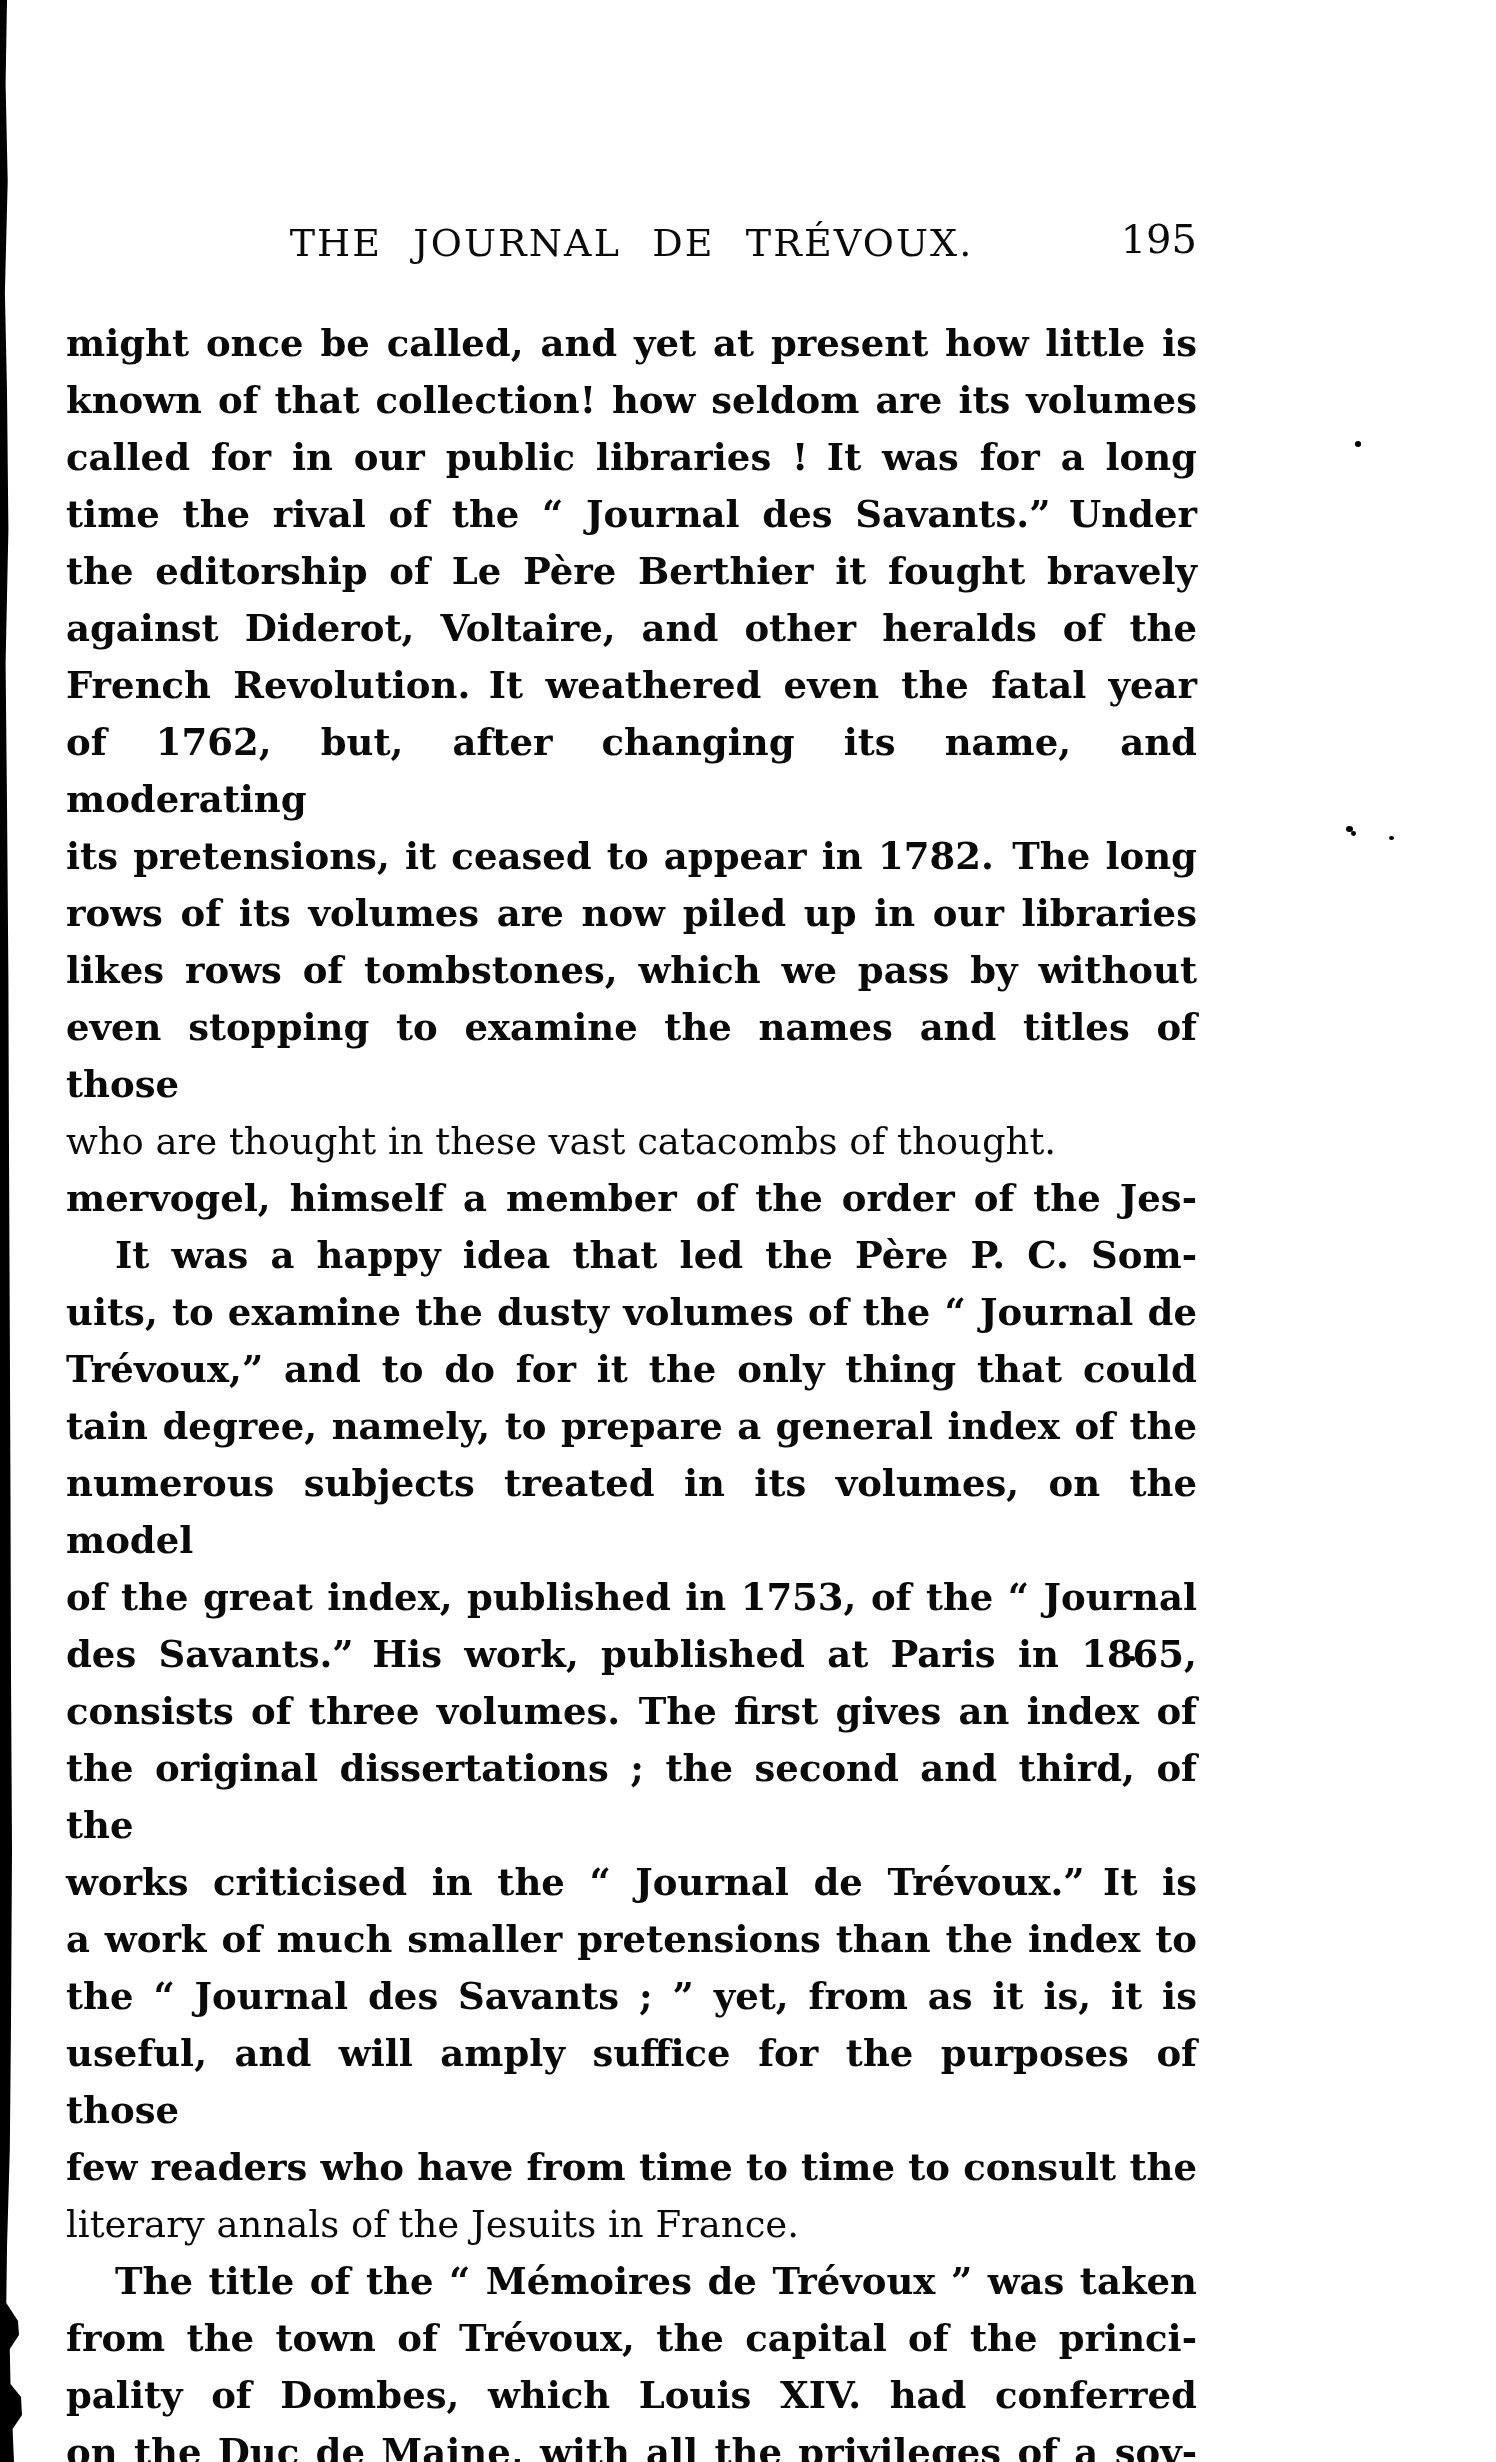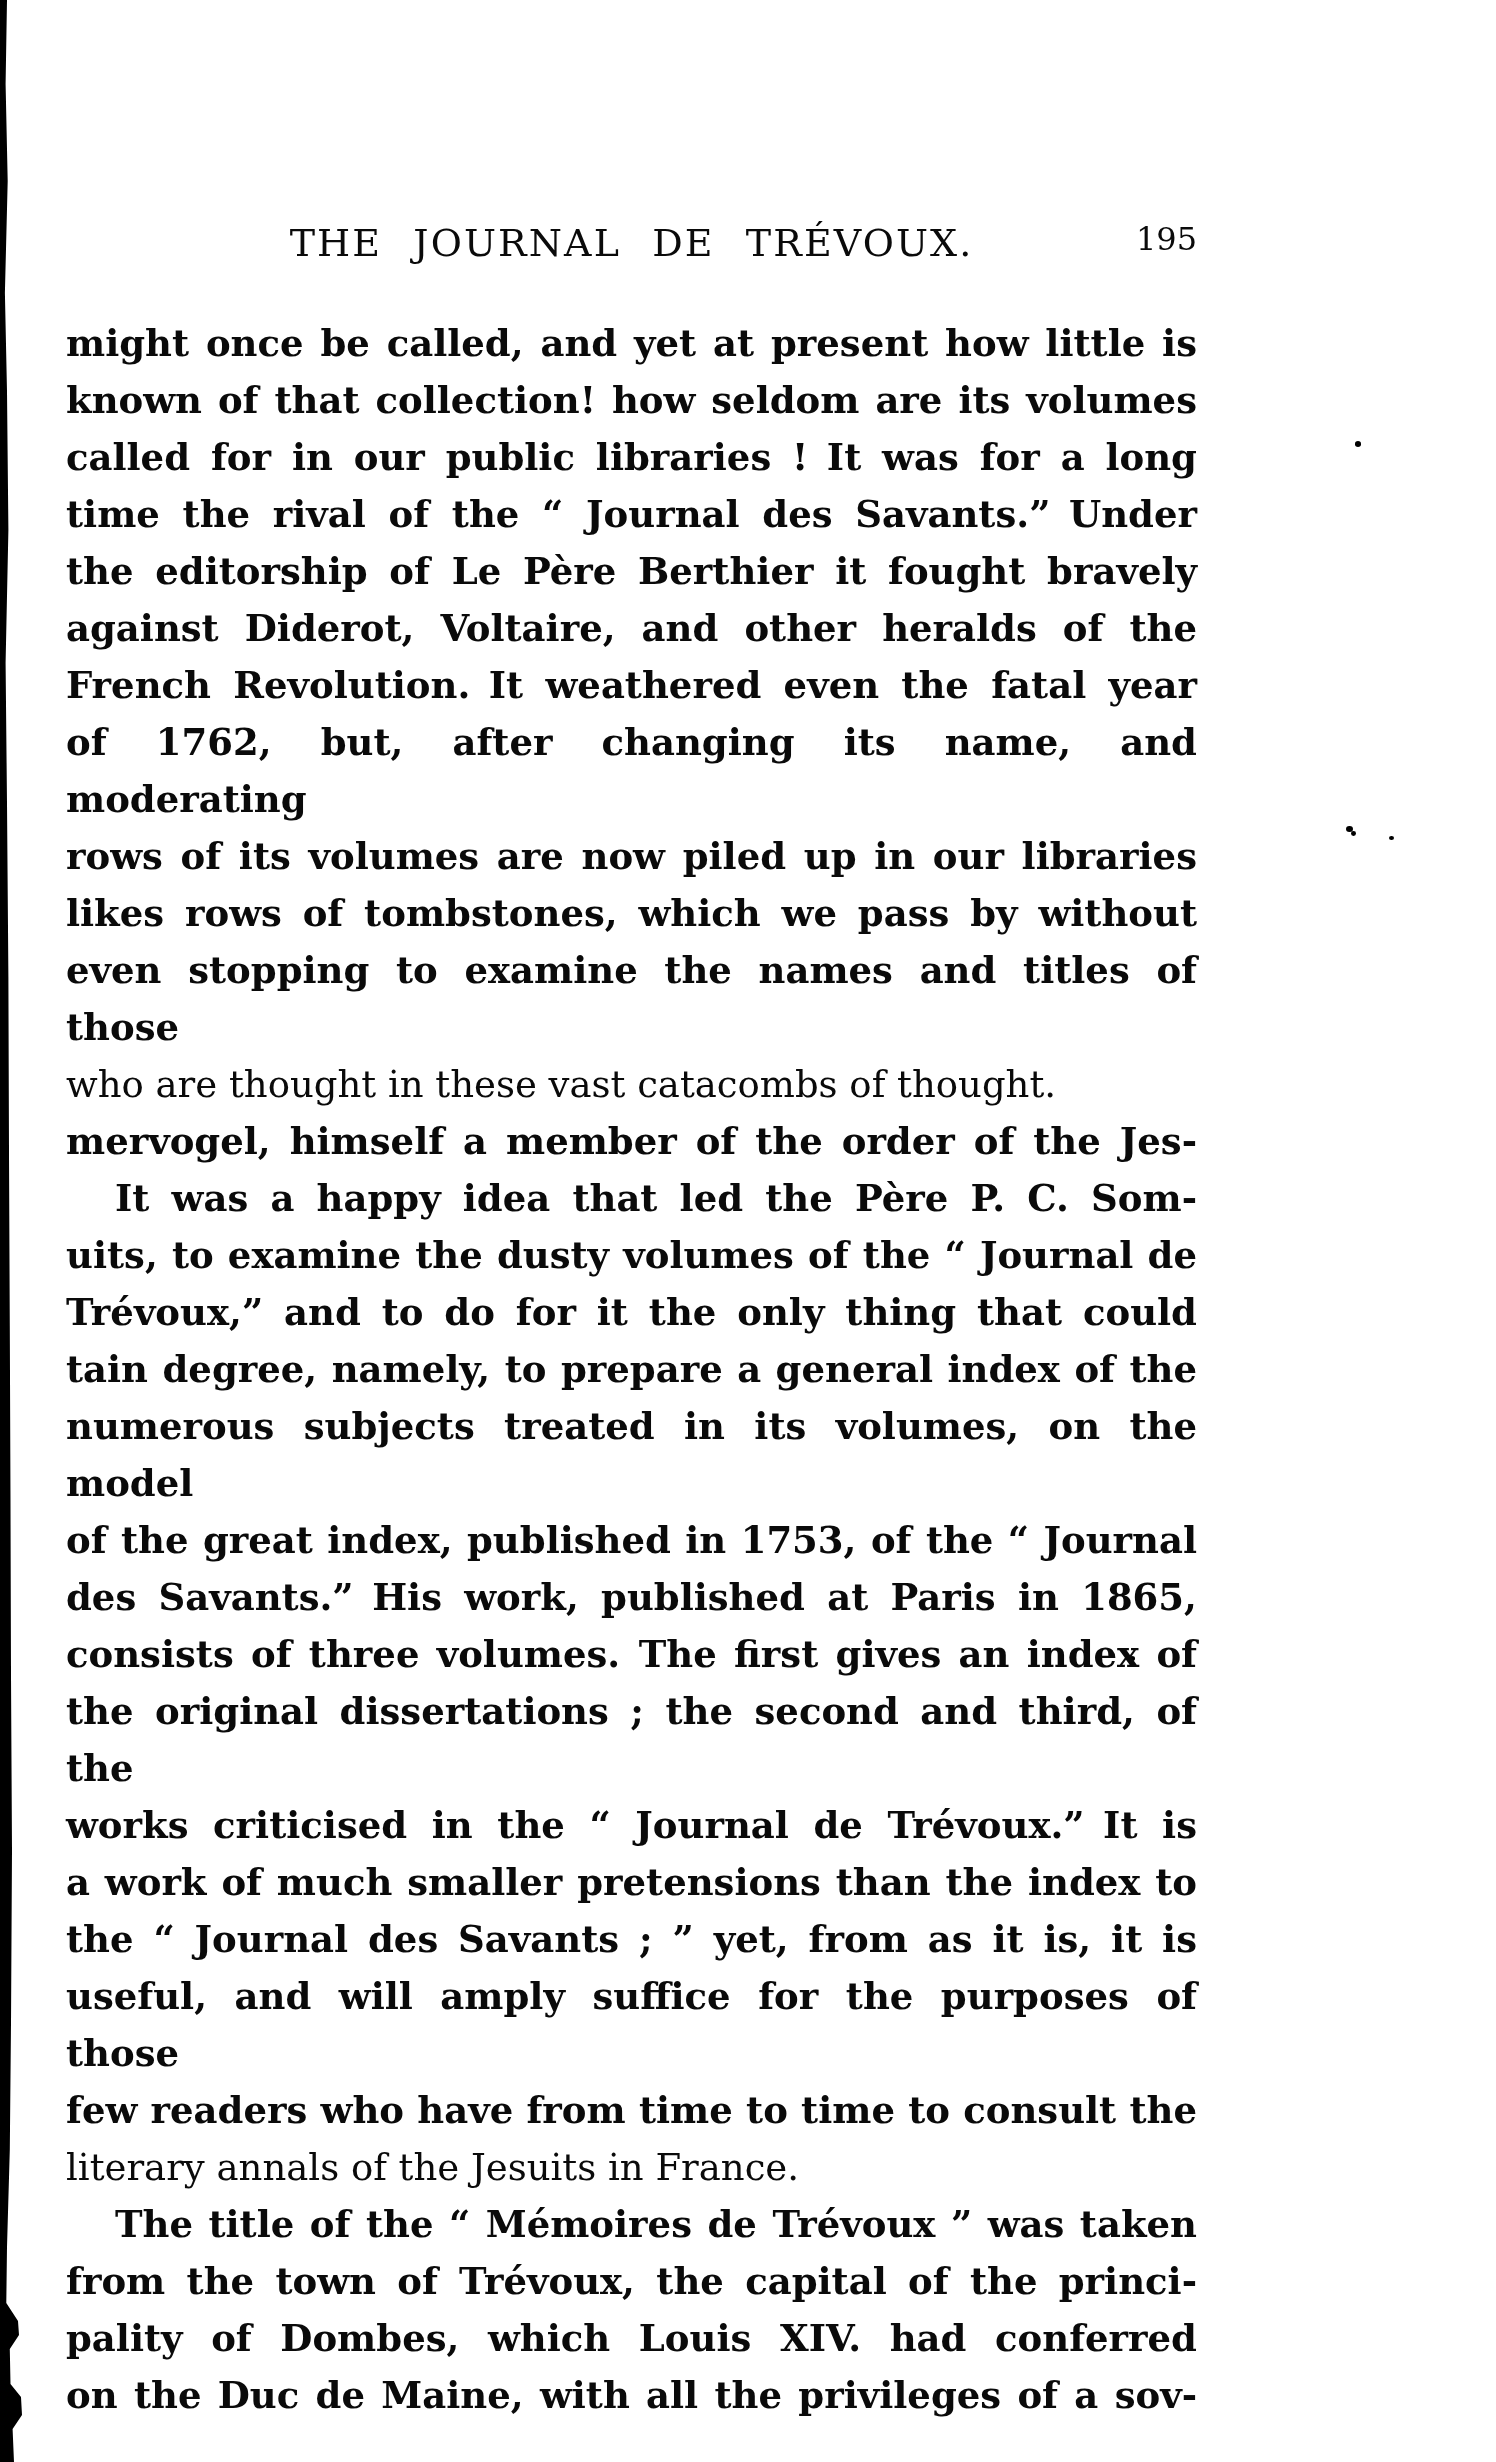--- a/index.html
+++ b/index.html
@@ -39,21 +39,21 @@
     position:absolute; left:66px; top:222px; width:1131px; height:49px;
   }
   .head-title {
     text-align:center;
     font-size:38px; line-height:42px;
     letter-spacing:2.1px; word-spacing:17px;
     white-space:nowrap;
   }
   .page-number {
     position:absolute; right:0; top:-5.6px;
-    font-size:32px; line-height:47px;
+    font-size:40px; line-height:47px;
   }
 
   .text-block {
     position:absolute; left:66px; top:315px; width:1131px;
     font-size:37px; line-height:57px;
   }
   .line { min-height:57px; }
   .line.just { text-align:justify; text-align-last:justify;font-weight:bold; }
   .line.left { text-align:left; text-align-last:left; }
   .line.indent { text-indent:49px; }
@@ -77,20 +77,21 @@
 
   <main class="text-block" id="text-block">
       <div class="line just">might once be called, and yet at present how little is</div>
       <div class="line just">known of that collection! how seldom are its volumes</div>
       <div class="line just">called for in our public libraries ! It was for a long</div>
       <div class="line just">time the rival of the “ Journal des Savants.” Under</div>
       <div class="line just">the editorship of Le Père Berthier it fought bravely</div>
       <div class="line just">against Diderot, Voltaire, and other heralds of the</div>
       <div class="line just">French Revolution. It weathered even the fatal year</div>
       <div class="line just">of 1762, but, after changing its name, and moderating</div>
+      <div class="line just">its pretensions, it ceased to appear in 1782. The long</div>
       <div class="line just">rows of its volumes are now piled up in our libraries</div>
       <div class="line just">likes rows of tombstones, which we pass by without</div>
       <div class="line just">even stopping to examine the names and titles of those</div>
       <div class="line left">who are thought in these vast catacombs of thought.</div>
       <div class="line just">mervogel, himself a member of the order of the Jes-</div>
       <div class="line just indent">It was a happy idea that led the Père P. C. Som-</div>
       <div class="line just">uits, to examine the dusty volumes of the “ Journal de</div>
       <div class="line just">Trévoux,” and to do for it the only thing that could</div>
       <div class="line just">tain degree, namely, to prepare a general index of the</div>
       <div class="line just">numerous subjects treated in its volumes, on the model</div>

